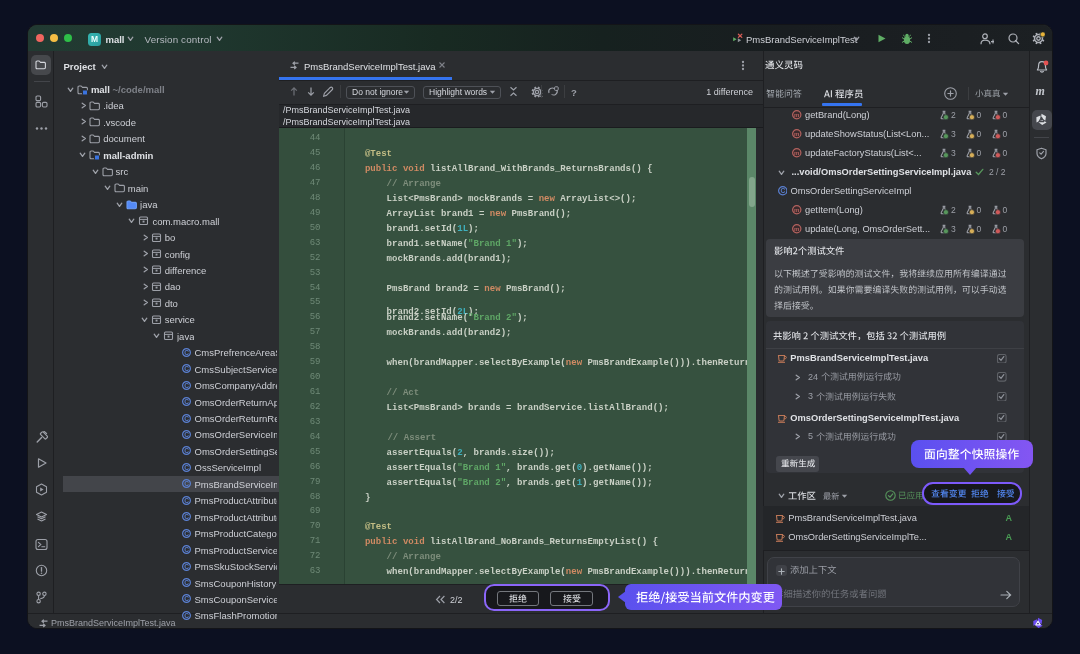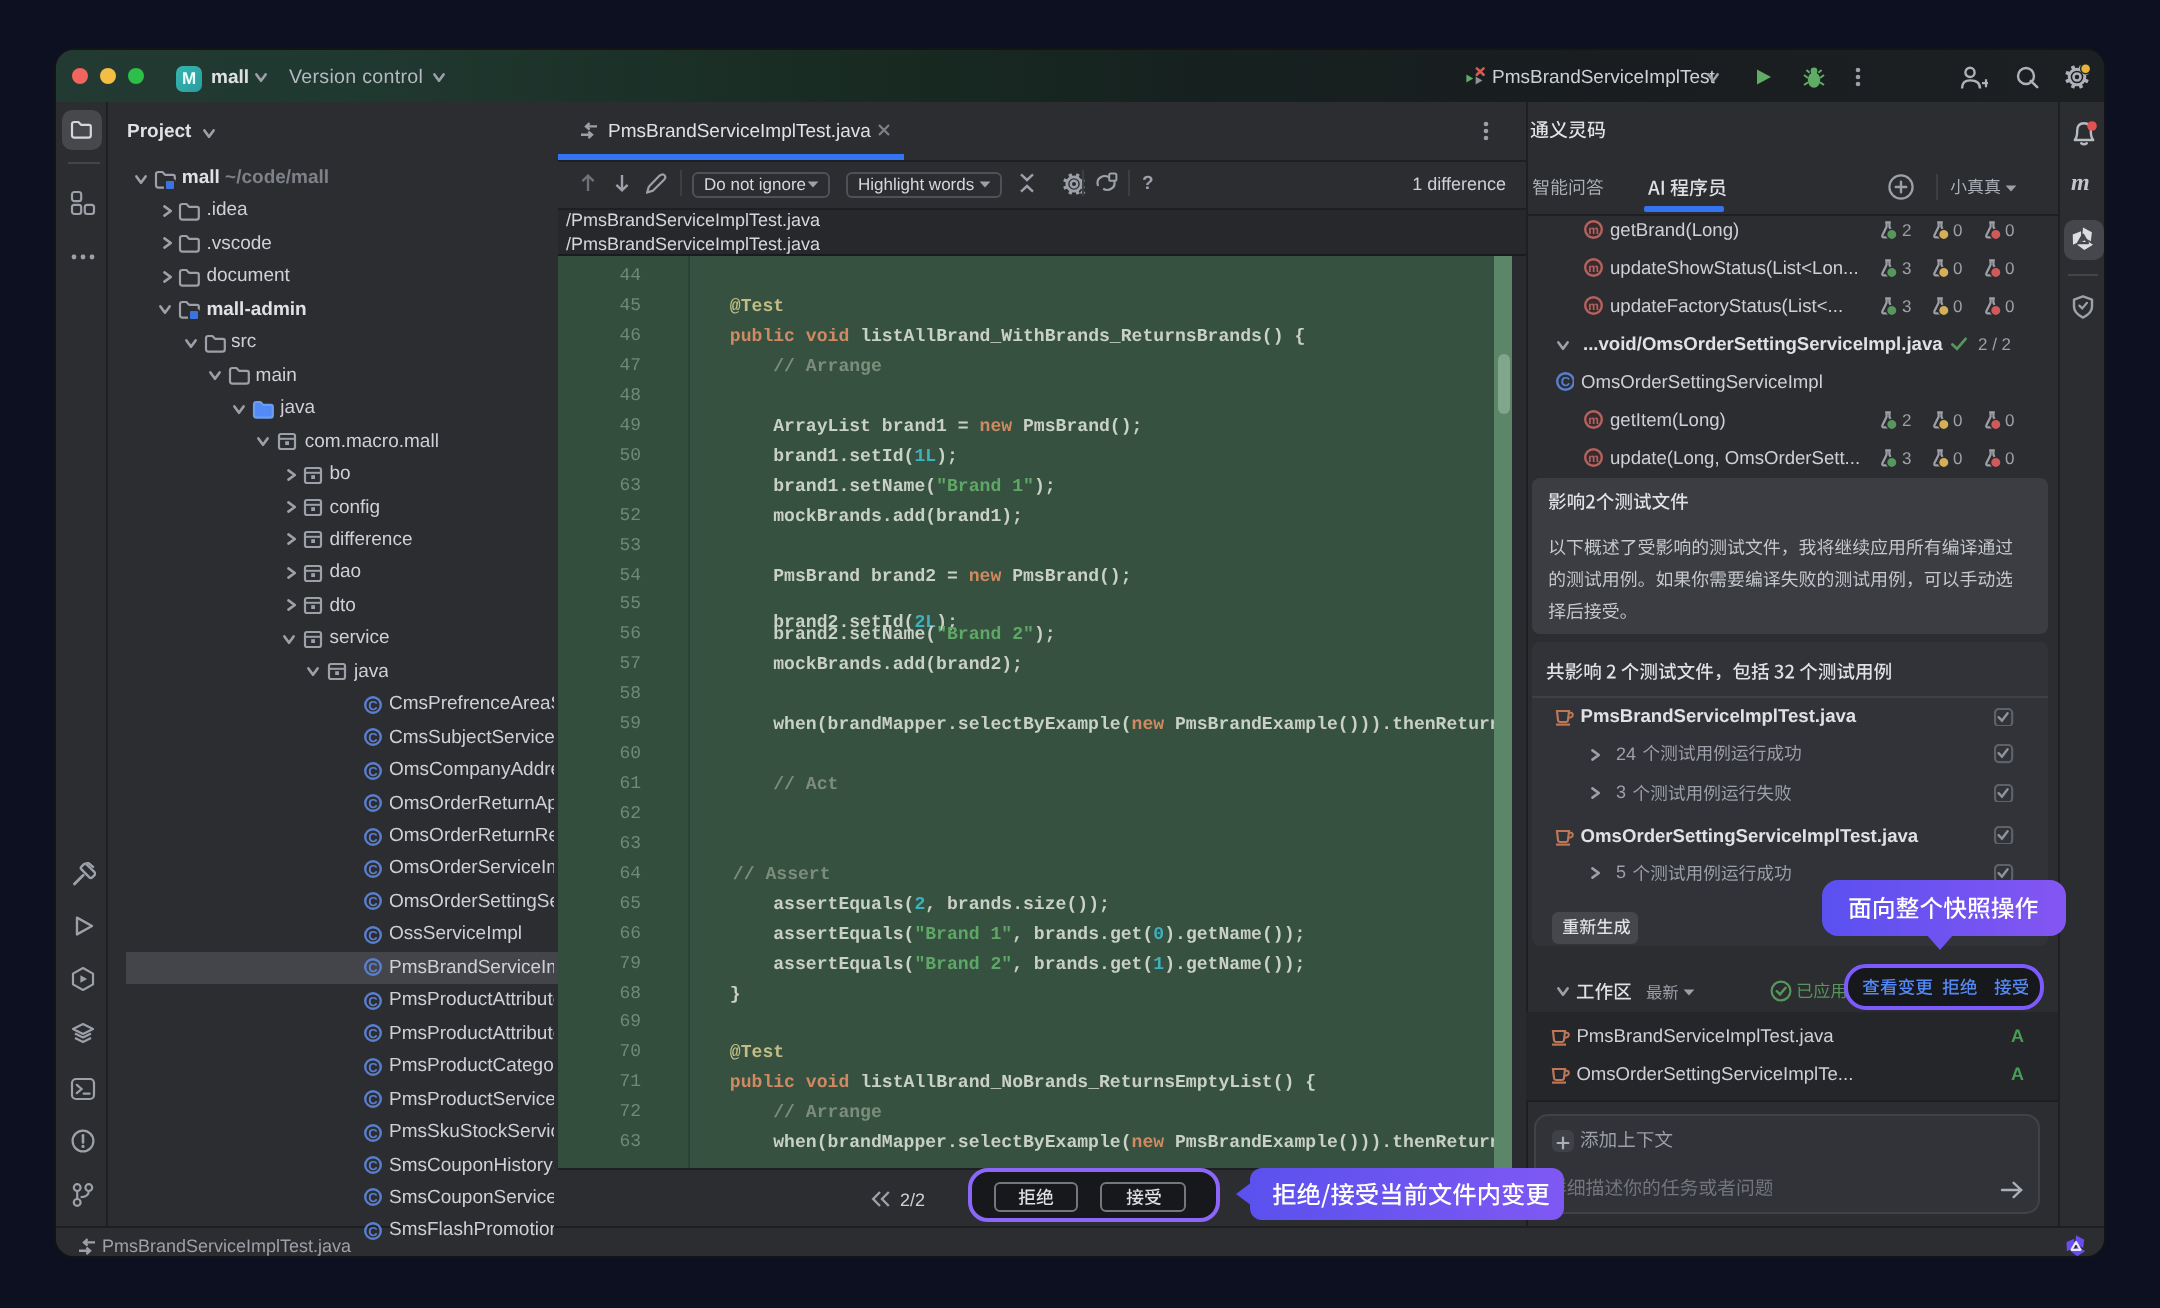--- a/index.html
+++ b/index.html
@@ -527,20 +527,21 @@
 <div style="position:absolute;left:755.3px;top:127px;width:6.7px;height:455.5px;background:#292b2e"></div>
 <div style="position:absolute;left:748.3px;top:176px;width:5.6px;height:30px;background:#82a68b;border-radius:3px"></div>
 <div style="position:absolute;right:760.5px;top:137.2px;transform:translateY(-50%);font:400 9px 'Liberation Mono', monospace;color:#6f8a77">44</div>
 <div style="position:absolute;right:760.5px;top:152.13px;transform:translateY(-50%);font:400 9px 'Liberation Mono', monospace;color:#6f8a77">45</div>
 <div style="position:absolute;left:342.2px;top:152.13px;transform:translateY(-50%);font:700 9.05px 'Liberation Mono', monospace;color:#c9d0c5;white-space:pre;max-width:404px;overflow:hidden"><span style="color:#c3bd85">    @Test</span></div>
 <div style="position:absolute;right:760.5px;top:167.06px;transform:translateY(-50%);font:400 9px 'Liberation Mono', monospace;color:#6f8a77">46</div>
 <div style="position:absolute;left:342.2px;top:167.06px;transform:translateY(-50%);font:700 9.05px 'Liberation Mono', monospace;color:#c9d0c5;white-space:pre;max-width:404px;overflow:hidden"><span style="color:#c9d0c5">    </span><span style="color:#d08a63">public void </span><span style="color:#c9d0c5">listAllBrand_WithBrands_ReturnsBrands() {</span></div>
 <div style="position:absolute;right:760.5px;top:181.98999999999998px;transform:translateY(-50%);font:400 9px 'Liberation Mono', monospace;color:#6f8a77">47</div>
 <div style="position:absolute;left:342.2px;top:181.98999999999998px;transform:translateY(-50%);font:700 9.05px 'Liberation Mono', monospace;color:#c9d0c5;white-space:pre;max-width:404px;overflow:hidden"><span style="color:#7d8d7b">        // Arrange</span></div>
 <div style="position:absolute;right:760.5px;top:196.92px;transform:translateY(-50%);font:400 9px 'Liberation Mono', monospace;color:#6f8a77">48</div>
+<div style="position:absolute;left:342.2px;top:196.92px;transform:translateY(-50%);font:700 9.05px 'Liberation Mono', monospace;color:#c9d0c5;white-space:pre;max-width:404px;overflow:hidden"><span style="color:#c9d0c5">        List&lt;PmsBrand&gt; mockBrands = </span><span style="color:#d08a63">new </span><span style="color:#c9d0c5">ArrayList&lt;&gt;();</span></div>
 <div style="position:absolute;right:760.5px;top:211.85px;transform:translateY(-50%);font:400 9px 'Liberation Mono', monospace;color:#6f8a77">49</div>
 <div style="position:absolute;left:342.2px;top:211.85px;transform:translateY(-50%);font:700 9.05px 'Liberation Mono', monospace;color:#c9d0c5;white-space:pre;max-width:404px;overflow:hidden"><span style="color:#c9d0c5">        ArrayList brand1 = </span><span style="color:#d08a63">new </span><span style="color:#c9d0c5">PmsBrand();</span></div>
 <div style="position:absolute;right:760.5px;top:226.77999999999997px;transform:translateY(-50%);font:400 9px 'Liberation Mono', monospace;color:#6f8a77">50</div>
 <div style="position:absolute;left:342.2px;top:226.77999999999997px;transform:translateY(-50%);font:700 9.05px 'Liberation Mono', monospace;color:#c9d0c5;white-space:pre;max-width:404px;overflow:hidden"><span style="color:#c9d0c5">        brand1.setId(</span><span style="color:#3fb0bd">1L</span><span style="color:#c9d0c5">);</span></div>
 <div style="position:absolute;right:760.5px;top:241.70999999999998px;transform:translateY(-50%);font:400 9px 'Liberation Mono', monospace;color:#6f8a77">63</div>
 <div style="position:absolute;left:342.2px;top:241.70999999999998px;transform:translateY(-50%);font:700 9.05px 'Liberation Mono', monospace;color:#c9d0c5;white-space:pre;max-width:404px;overflow:hidden"><span style="color:#c9d0c5">        brand1.setName(</span><span style="color:#5fa766">"Brand 1"</span><span style="color:#c9d0c5">);</span></div>
 <div style="position:absolute;right:760.5px;top:256.64px;transform:translateY(-50%);font:400 9px 'Liberation Mono', monospace;color:#6f8a77">52</div>
 <div style="position:absolute;left:342.2px;top:256.64px;transform:translateY(-50%);font:700 9.05px 'Liberation Mono', monospace;color:#c9d0c5;white-space:pre;max-width:404px;overflow:hidden"><span style="color:#c9d0c5">        mockBrands.add(brand1);</span></div>
 <div style="position:absolute;right:760.5px;top:271.57px;transform:translateY(-50%);font:400 9px 'Liberation Mono', monospace;color:#6f8a77">53</div>
 <div style="position:absolute;right:760.5px;top:286.5px;transform:translateY(-50%);font:400 9px 'Liberation Mono', monospace;color:#6f8a77">54</div>
@@ -551,23 +552,24 @@
 <div style="position:absolute;left:342.2px;top:316.36px;transform:translateY(-50%);font:700 9.05px 'Liberation Mono', monospace;color:#c9d0c5;white-space:pre;max-width:404px;overflow:hidden"><span style="color:#c9d0c5">        brand2.setName(</span><span style="color:#5fa766">"Brand 2"</span><span style="color:#c9d0c5">);</span></div>
 <div style="position:absolute;right:760.5px;top:331.28999999999996px;transform:translateY(-50%);font:400 9px 'Liberation Mono', monospace;color:#6f8a77">57</div>
 <div style="position:absolute;left:342.2px;top:331.28999999999996px;transform:translateY(-50%);font:700 9.05px 'Liberation Mono', monospace;color:#c9d0c5;white-space:pre;max-width:404px;overflow:hidden"><span style="color:#c9d0c5">        mockBrands.add(brand2);</span></div>
 <div style="position:absolute;right:760.5px;top:346.21999999999997px;transform:translateY(-50%);font:400 9px 'Liberation Mono', monospace;color:#6f8a77">58</div>
 <div style="position:absolute;right:760.5px;top:361.15px;transform:translateY(-50%);font:400 9px 'Liberation Mono', monospace;color:#6f8a77">59</div>
 <div style="position:absolute;left:342.2px;top:361.15px;transform:translateY(-50%);font:700 9.05px 'Liberation Mono', monospace;color:#c9d0c5;white-space:pre;max-width:404px;overflow:hidden"><span style="color:#c9d0c5">        when(brandMapper.selectByExample(</span><span style="color:#d08a63">new </span><span style="color:#c9d0c5">PmsBrandExample())).thenReturn(</span></div>
 <div style="position:absolute;right:760.5px;top:376.08px;transform:translateY(-50%);font:400 9px 'Liberation Mono', monospace;color:#6f8a77">60</div>
 <div style="position:absolute;right:760.5px;top:391.01px;transform:translateY(-50%);font:400 9px 'Liberation Mono', monospace;color:#6f8a77">61</div>
 <div style="position:absolute;left:342.2px;top:391.01px;transform:translateY(-50%);font:700 9.05px 'Liberation Mono', monospace;color:#c9d0c5;white-space:pre;max-width:404px;overflow:hidden"><span style="color:#7d8d7b">        // Act</span></div>
 <div style="position:absolute;right:760.5px;top:405.94px;transform:translateY(-50%);font:400 9px 'Liberation Mono', monospace;color:#6f8a77">62</div>
+<div style="position:absolute;left:342.2px;top:405.94px;transform:translateY(-50%);font:700 9.05px 'Liberation Mono', monospace;color:#c9d0c5;white-space:pre;max-width:404px;overflow:hidden"><span style="color:#c9d0c5">        List&lt;PmsBrand&gt; brands = brandService.listAllBrand();</span></div>
 <div style="position:absolute;right:760.5px;top:420.87px;transform:translateY(-50%);font:400 9px 'Liberation Mono', monospace;color:#6f8a77">63</div>
 <div style="position:absolute;right:760.5px;top:435.8px;transform:translateY(-50%);font:400 9px 'Liberation Mono', monospace;color:#6f8a77">64</div>
-<div style="position:absolute;left:322px;top:435.8px;transform:translateY(-50%);font:700 9.05px 'Liberation Mono', monospace;color:#c9d0c5;white-space:pre;max-width:404px;overflow:hidden"><span style="color:#7d8d7b">        // Assert</span></div>
+<div style="position:absolute;left:343px;top:435.8px;transform:translateY(-50%);font:700 9.05px 'Liberation Mono', monospace;color:#c9d0c5;white-space:pre;max-width:404px;overflow:hidden"><span style="color:#7d8d7b">        // Assert</span></div>
 <div style="position:absolute;right:760.5px;top:450.72999999999996px;transform:translateY(-50%);font:400 9px 'Liberation Mono', monospace;color:#6f8a77">65</div>
 <div style="position:absolute;left:342.2px;top:450.72999999999996px;transform:translateY(-50%);font:700 9.05px 'Liberation Mono', monospace;color:#c9d0c5;white-space:pre;max-width:404px;overflow:hidden"><span style="color:#c9d0c5">        assertEquals(</span><span style="color:#3fb0bd">2</span><span style="color:#c9d0c5">, brands.size());</span></div>
 <div style="position:absolute;right:760.5px;top:465.65999999999997px;transform:translateY(-50%);font:400 9px 'Liberation Mono', monospace;color:#6f8a77">66</div>
 <div style="position:absolute;left:342.2px;top:465.65999999999997px;transform:translateY(-50%);font:700 9.05px 'Liberation Mono', monospace;color:#c9d0c5;white-space:pre;max-width:404px;overflow:hidden"><span style="color:#c9d0c5">        assertEquals(</span><span style="color:#5fa766">"Brand 1"</span><span style="color:#c9d0c5">, brands.get(</span><span style="color:#3fb0bd">0</span><span style="color:#c9d0c5">).getName());</span></div>
 <div style="position:absolute;right:760.5px;top:480.59px;transform:translateY(-50%);font:400 9px 'Liberation Mono', monospace;color:#6f8a77">79</div>
 <div style="position:absolute;left:342.2px;top:480.59px;transform:translateY(-50%);font:700 9.05px 'Liberation Mono', monospace;color:#c9d0c5;white-space:pre;max-width:404px;overflow:hidden"><span style="color:#c9d0c5">        assertEquals(</span><span style="color:#5fa766">"Brand 2"</span><span style="color:#c9d0c5">, brands.get(</span><span style="color:#3fb0bd">1</span><span style="color:#c9d0c5">).getName());</span></div>
 <div style="position:absolute;right:760.5px;top:495.52px;transform:translateY(-50%);font:400 9px 'Liberation Mono', monospace;color:#6f8a77">68</div>
 <div style="position:absolute;left:342.2px;top:495.52px;transform:translateY(-50%);font:700 9.05px 'Liberation Mono', monospace;color:#c9d0c5;white-space:pre;max-width:404px;overflow:hidden"><span style="color:#c9d0c5">    }</span></div>
 <div style="position:absolute;right:760.5px;top:510.45px;transform:translateY(-50%);font:400 9px 'Liberation Mono', monospace;color:#6f8a77">69</div>
 <div style="position:absolute;right:760.5px;top:525.38px;transform:translateY(-50%);font:400 9px 'Liberation Mono', monospace;color:#6f8a77">70</div>

